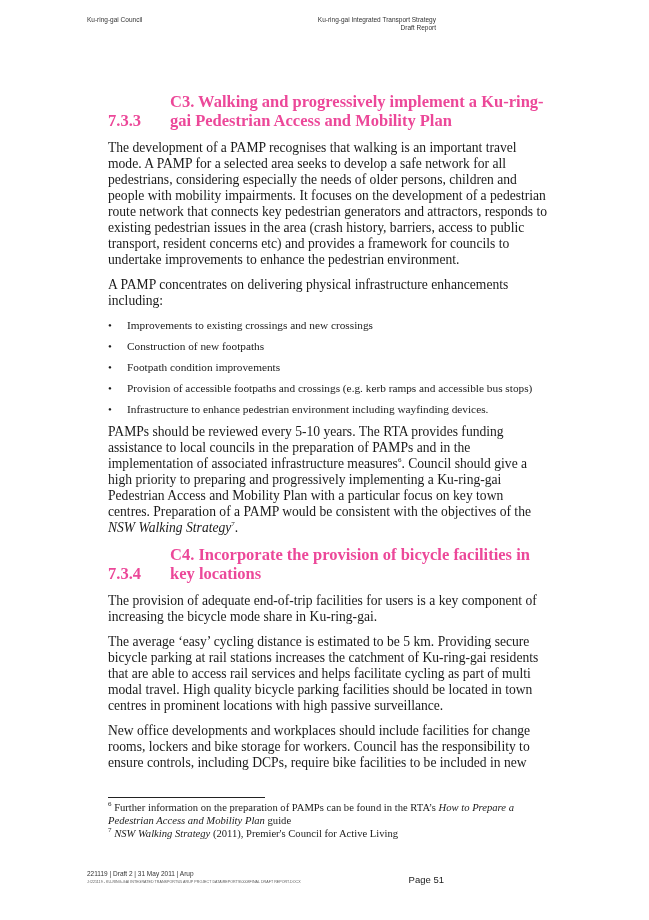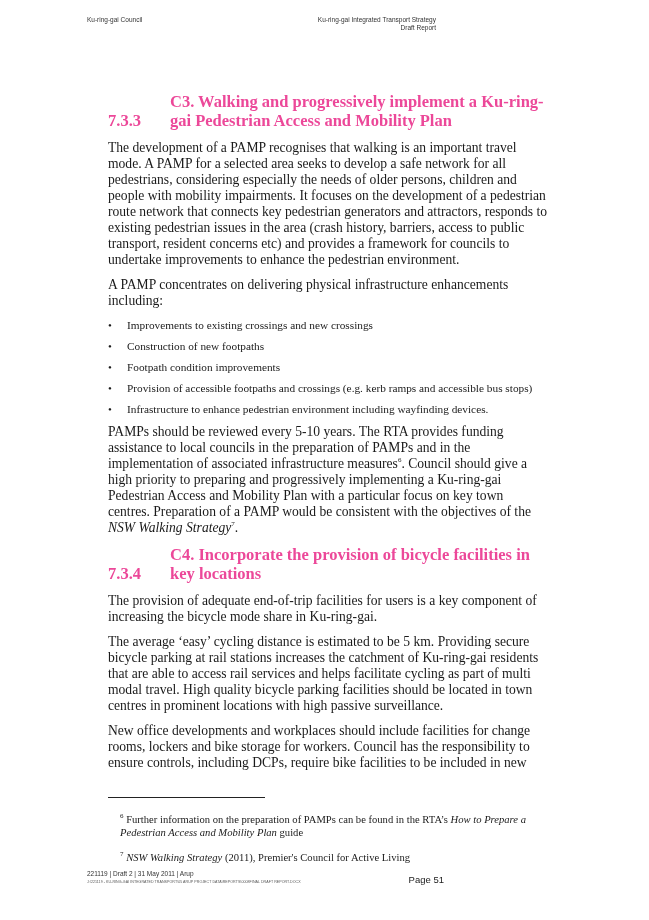--- a/index.html
+++ b/index.html
@@ -12,21 +12,21 @@
   .heading .num { width: 62px; flex: none; }
   .heading .title { flex: 1; }
   p.body { font-size: 13.6px; line-height: 16px; margin: 0 0 9px 0; }
   ul.bullets { list-style: none; padding: 0; margin: 0 0 8px 0; }
   ul.bullets li { display: flex; font-size: 11.3px; line-height: 14px; margin-bottom: 7px; }
   ul.bullets li .dot { width: 19px; flex: none; font-size: 11px; }
   sup { font-size: 7px; vertical-align: super; line-height: 0; }
   .section2 { }
   .fn-rule { position: absolute; left: 108px; top: 797px; width: 157px; height: 1px; background: #222; }
   .footnotes { position: absolute; left: 108px; top: 801px; width: 440px; font-family: "Liberation Serif", serif; font-size: 10.6px; line-height: 13px; }
-  .footnotes div { margin: 12px; }
+  .footnotes div { margin: 0; }
   .footer-id { position: absolute; left: 87px; top: 870px; font-family: "Liberation Sans", sans-serif; font-size: 6.5px; color: #333; }
   .footer-path { position: absolute; left: 87px; top: 880px; font-family: "Liberation Sans", sans-serif; font-size: 3.6px; color: #555; letter-spacing: 0.05px; white-space: nowrap; }
   .footer-page { position: absolute; right: 205px; top: 874px; font-family: "Liberation Sans", sans-serif; font-size: 9.5px; color: #222; }
 </style>
 </head>
 <body>
 
 <div class="hdr hdr-left">Ku-ring-gai Council</div>
 <div class="hdr hdr-right">
   <div>Ku-ring-gai Integrated Transport Strategy</div>

